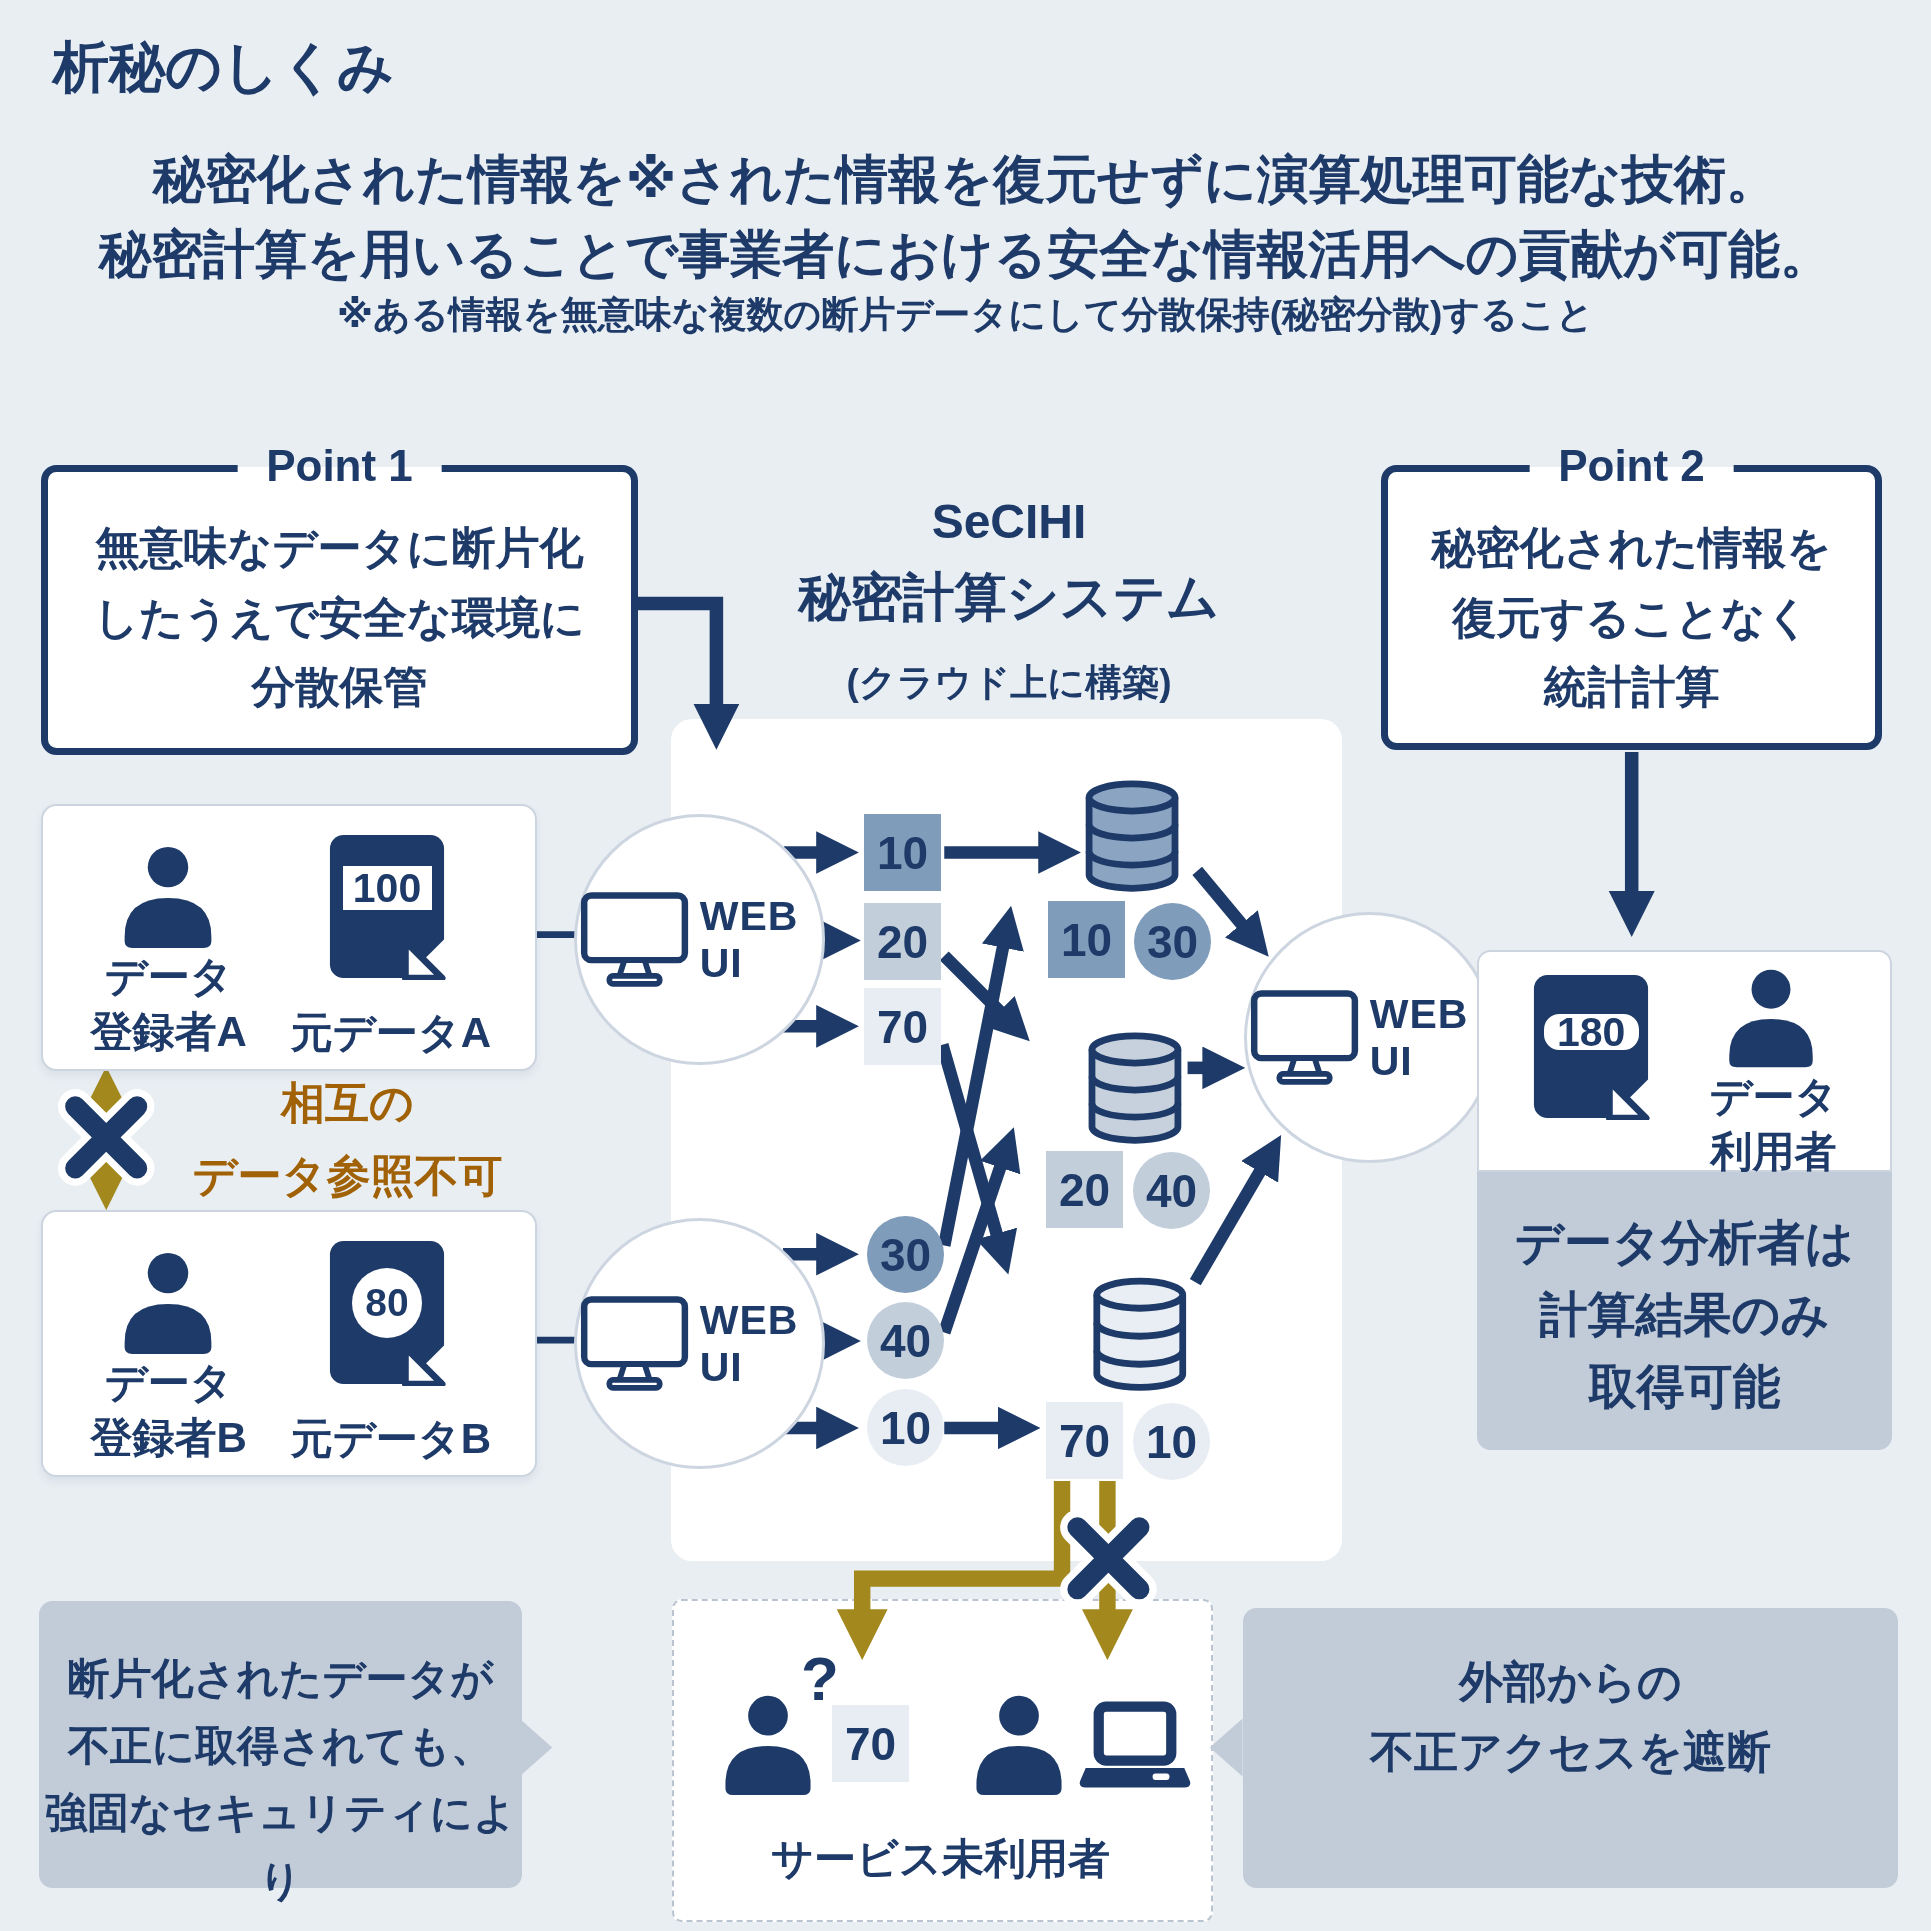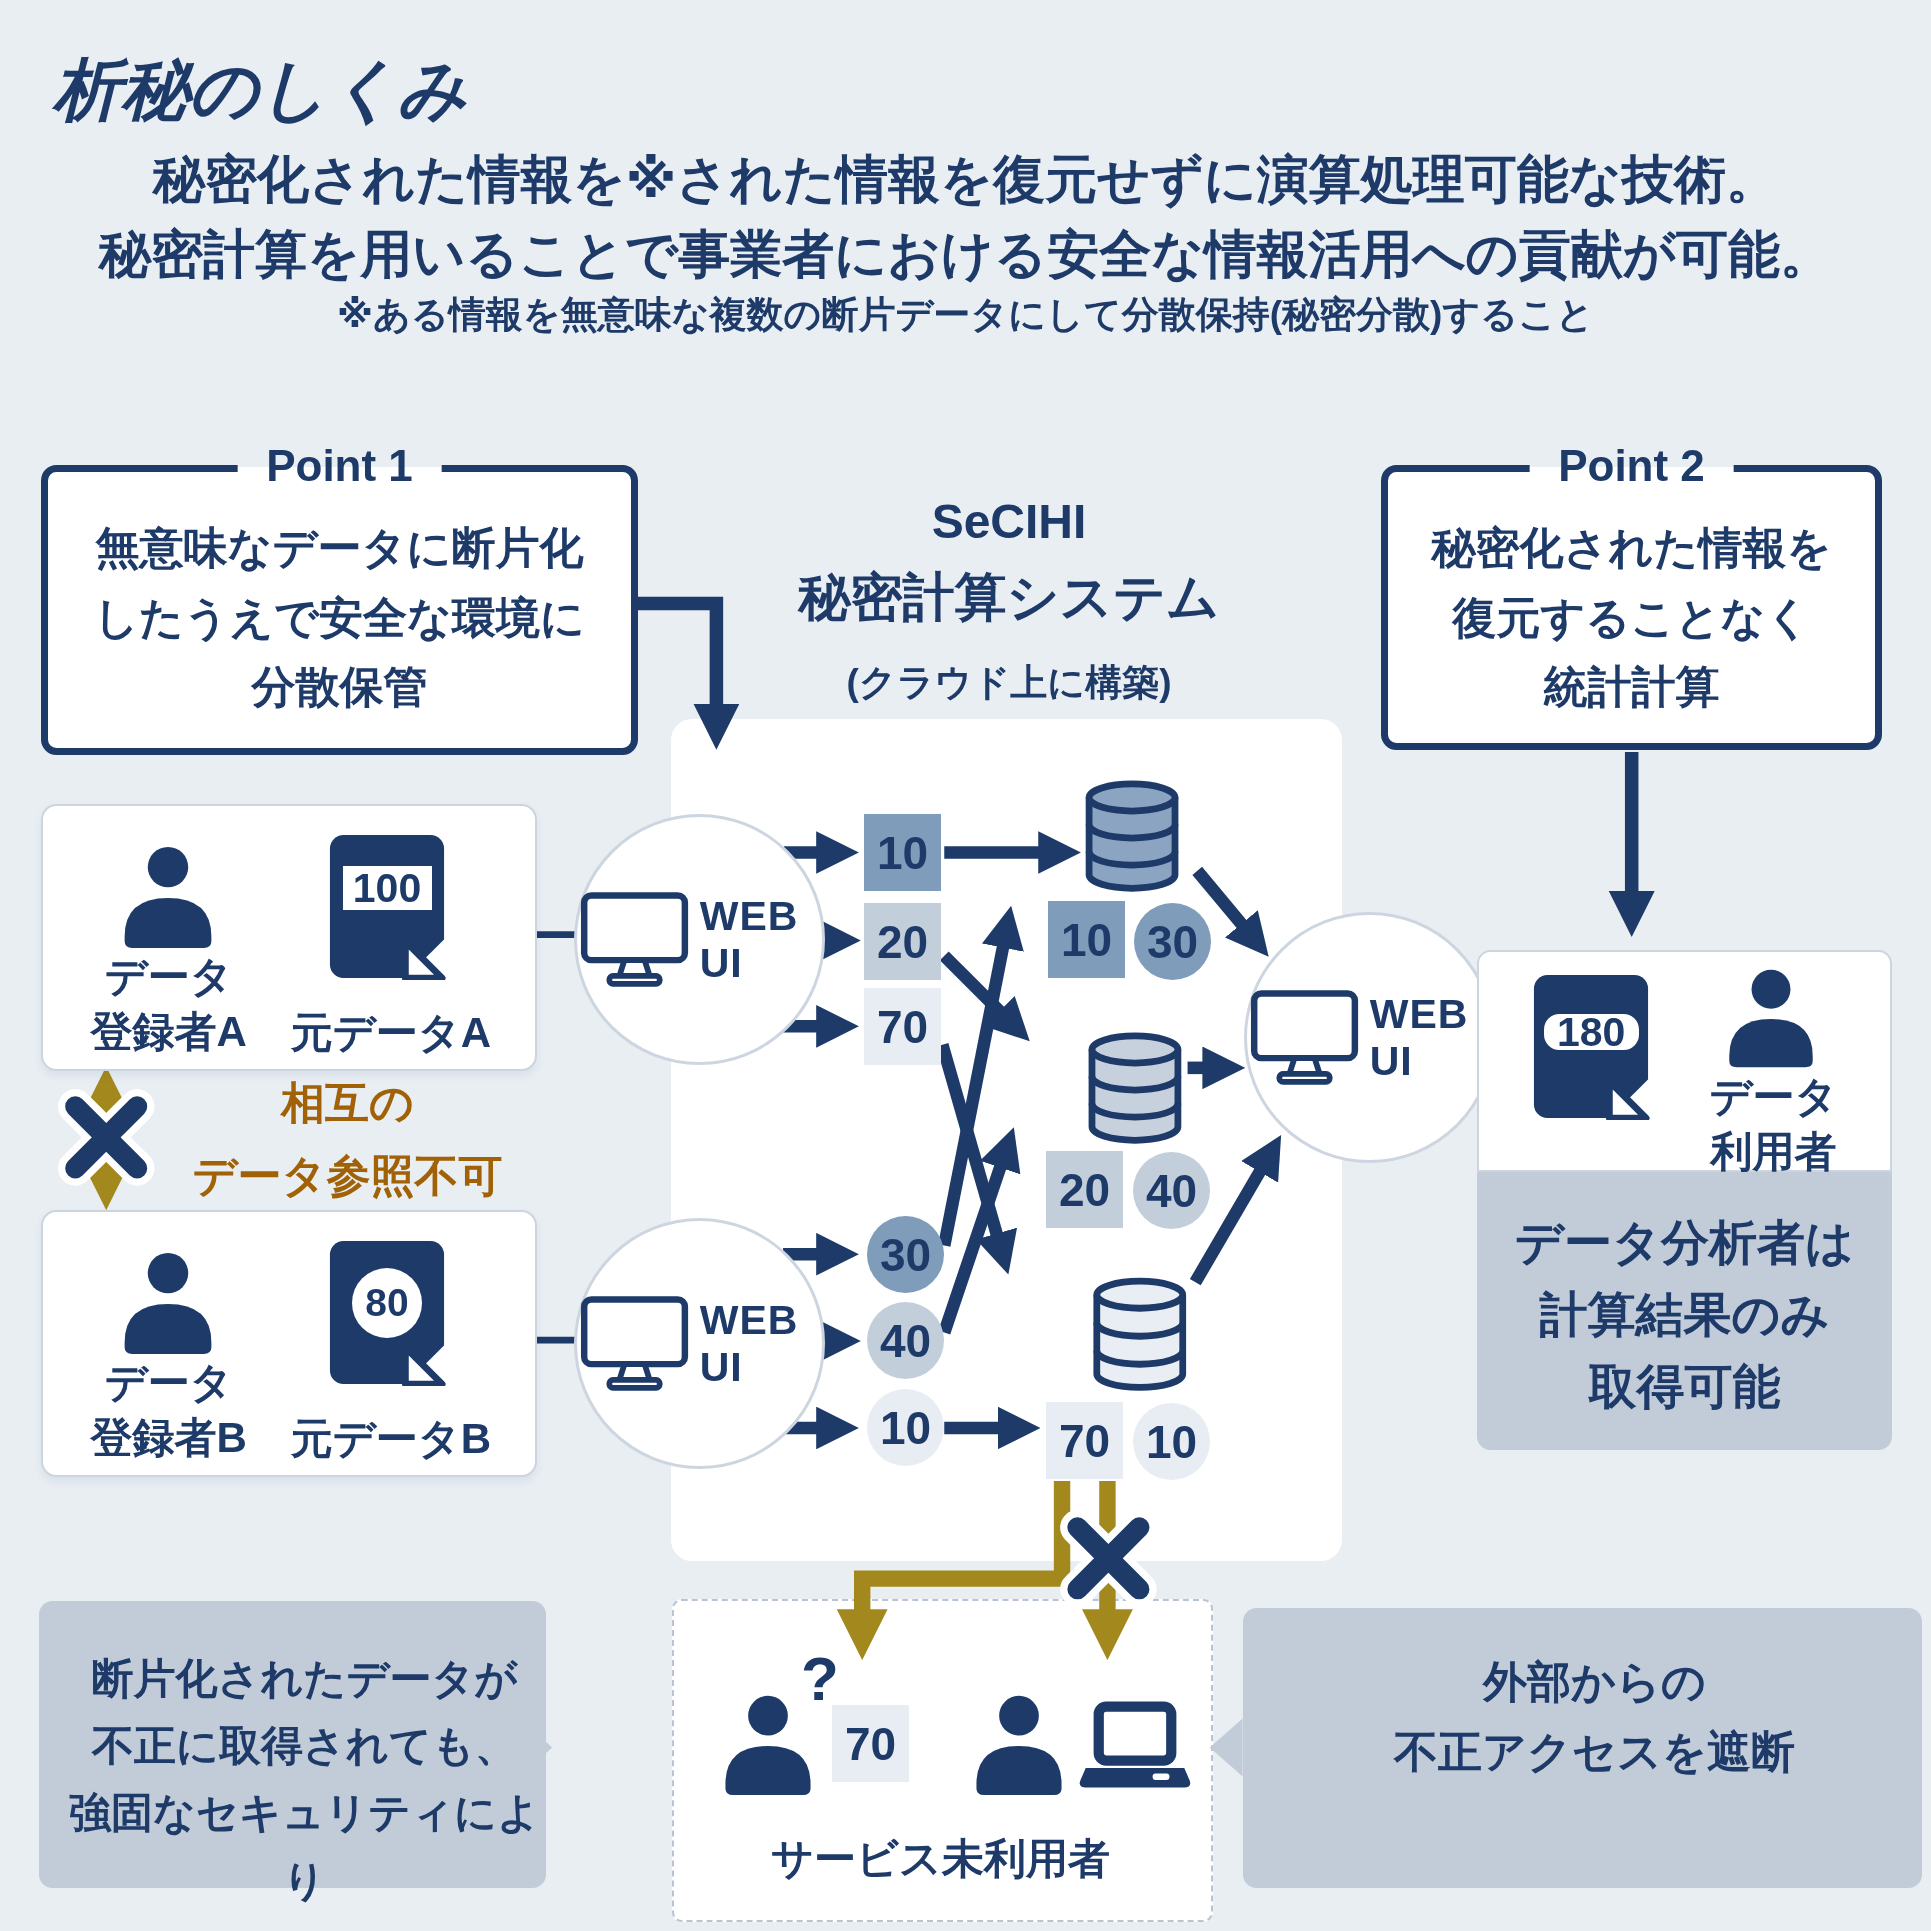--- a/index.html
+++ b/index.html
@@ -15,21 +15,21 @@
   .gold{color:#a16207;}
   
   .card{background:#ffffff;border:2.9px solid #ccd5df;border-radius:15.4px;box-shadow:0 4.8px 8.7px rgba(29,58,104,.07);}
   
   .pt-box{background:#ffffff;border:7.7px solid #1d3a68;border-radius:15.4px;}
   .pt-label{position:absolute;top:-37px;left:50%;transform:translateX(-50%);
     font-size:44px;font-weight:700;color:#1d3a68;white-space:nowrap;padding:0 29px;
     background:linear-gradient(180deg,#e9eef3 52%,#ffffff 52%);line-height:62px;}
   .pt-text{position:absolute;left:0;right:0;top:41px;text-align:center;font-size:44px;font-weight:700;line-height:1.58;}
   
-  .gray-note{background:#c2ccd8;border-radius:13.5px;padding-left:24px;}
+  .gray-note{background:#c2ccd8;border-radius:13.5px;}
   .gray-note .ln{font-size:44px;font-weight:700;line-height:1.6;text-align:center;color:#1d3a68;}
   
   .chip{width:77px;height:77px;display:flex;align-items:center;justify-content:center;
     font-size:46px;font-weight:700;color:#1d3a68;}
   .chip.round{border-radius:50%;}
   .sh-d{background:#7f9cba;}
   .sh-m{background:#c3cedb;}
   .sh-l{background:#e8edf3;}
   
   .webui{width:245px;height:245px;border-radius:50%;background:#ffffff;border:3.9px solid #cdd6e0;
@@ -123,21 +123,21 @@
     <path d="M0 70 A44.5 14 0 0 0 89 70" fill="none" stroke="#1d3a68" stroke-width="7"></path>
   </g>
   <g transform="translate(1136,1327)">
     <path d="M0 14 V96 A44.5 14 0 0 0 89 96 V14" fill="#e9eef4" stroke="#1d3a68" stroke-width="7"></path>
     <ellipse cx="44.5" cy="14" rx="44.5" ry="14" fill="#e9eef4" stroke="#1d3a68" stroke-width="7"></ellipse>
     <path d="M0 43 A44.5 14 0 0 0 89 43" fill="none" stroke="#1d3a68" stroke-width="7"></path>
     <path d="M0 72 A44.5 14 0 0 0 89 72" fill="none" stroke="#1d3a68" stroke-width="7"></path>
   </g>
 </svg>
 
-<div class="abs t z3" style="left:53px;top:45px;font-size:68px;font-style:italic;">析秘のしくみ</div>
+<div class="abs t z3" style="left:53px;top:30px;font-size:56px;">析秘のしくみ</div>
 
 <div class="abs t ctr z3" style="left:0;top:145px;width:1931px;font-size:52px;">秘密化された情報を※された情報を復元せずに演算処理可能な技術。</div>
 <div class="abs t ctr z3" style="left:0;top:220px;width:1931px;font-size:52px;">秘密計算を用いることで事業者における安全な情報活用への貢献が可能。</div>
 <div class="abs t ctr z3" style="left:0;top:290px;width:1931px;font-size:37px;">※ある情報を無意味な複数の断片データにして分散保持(秘密分散)すること</div>
 
 <div class="abs pt-box z3" style="left:41px;top:465px;width:583px;height:276px;">
   <div class="pt-label">Point 1</div>
   <div class="pt-text">
     <div>無意味なデータに断片化</div>
     <div>したうえで安全な環境に</div>

